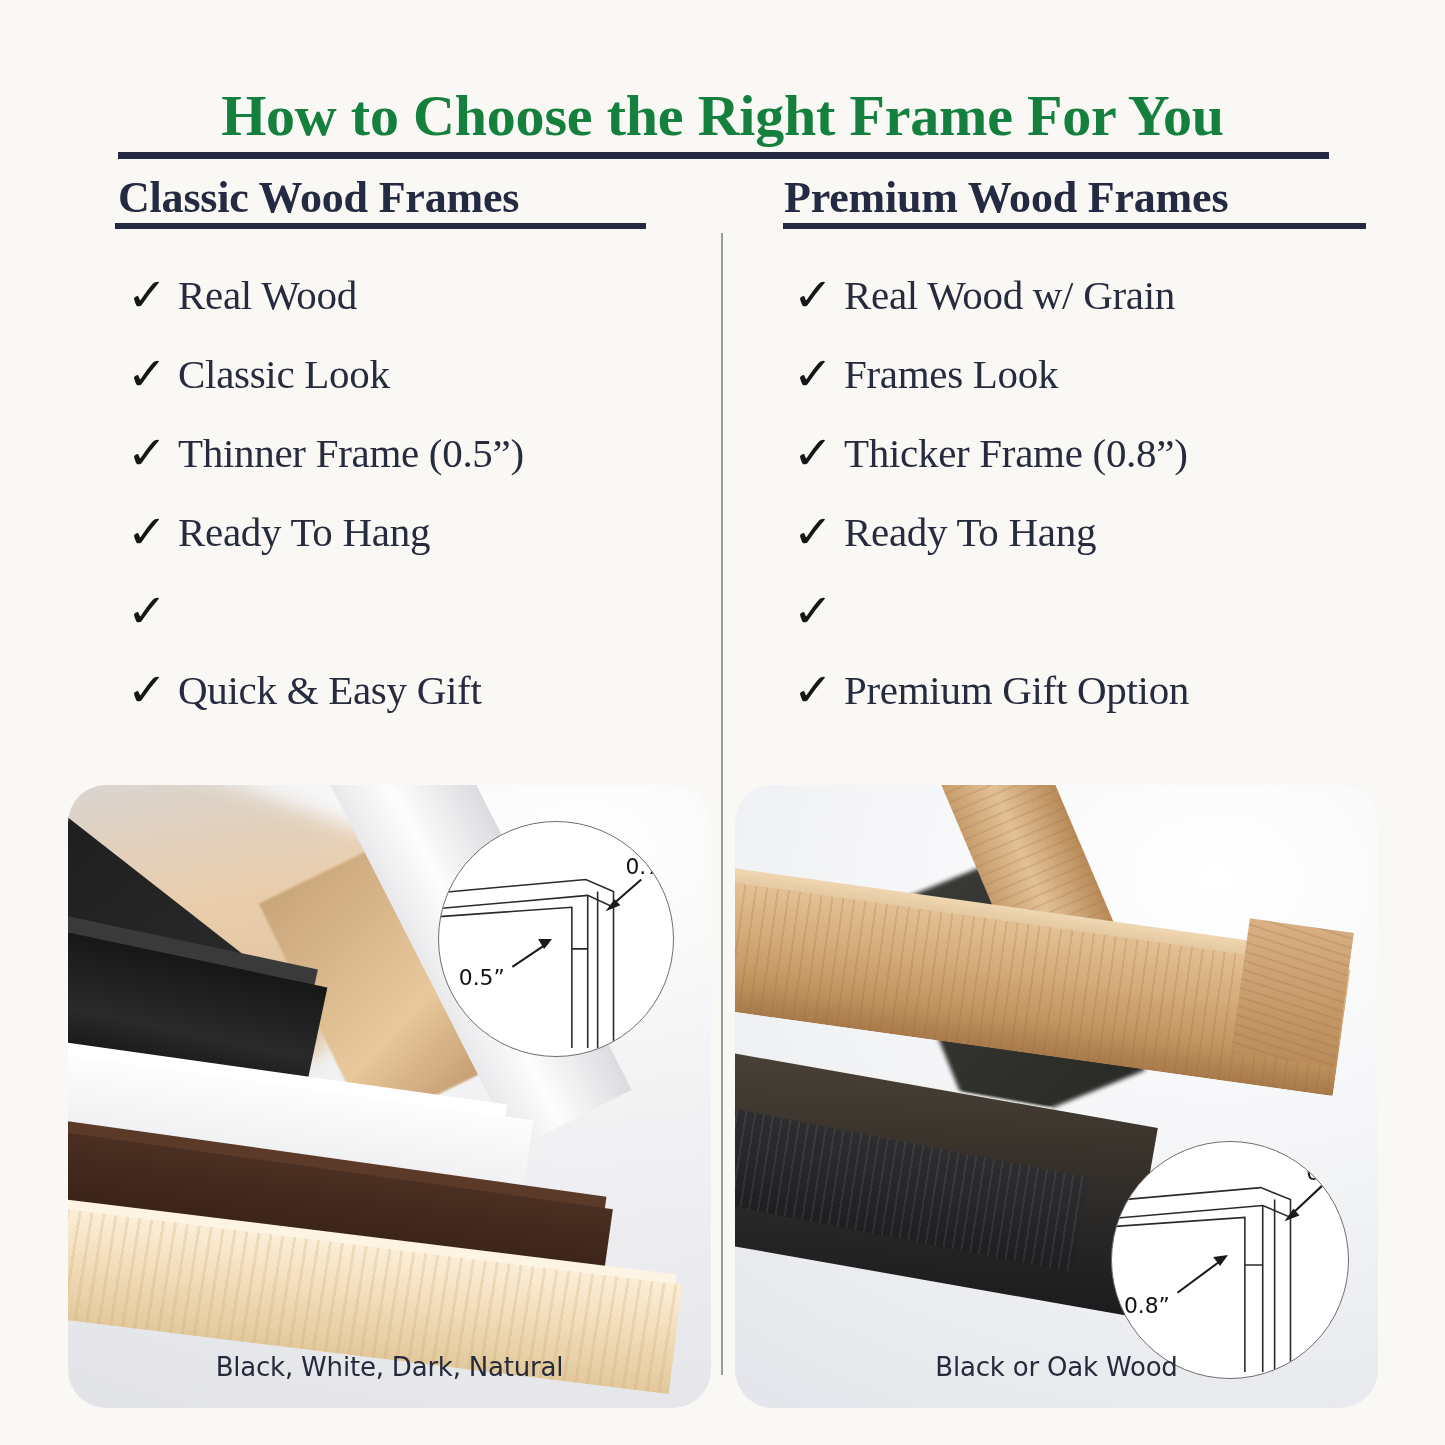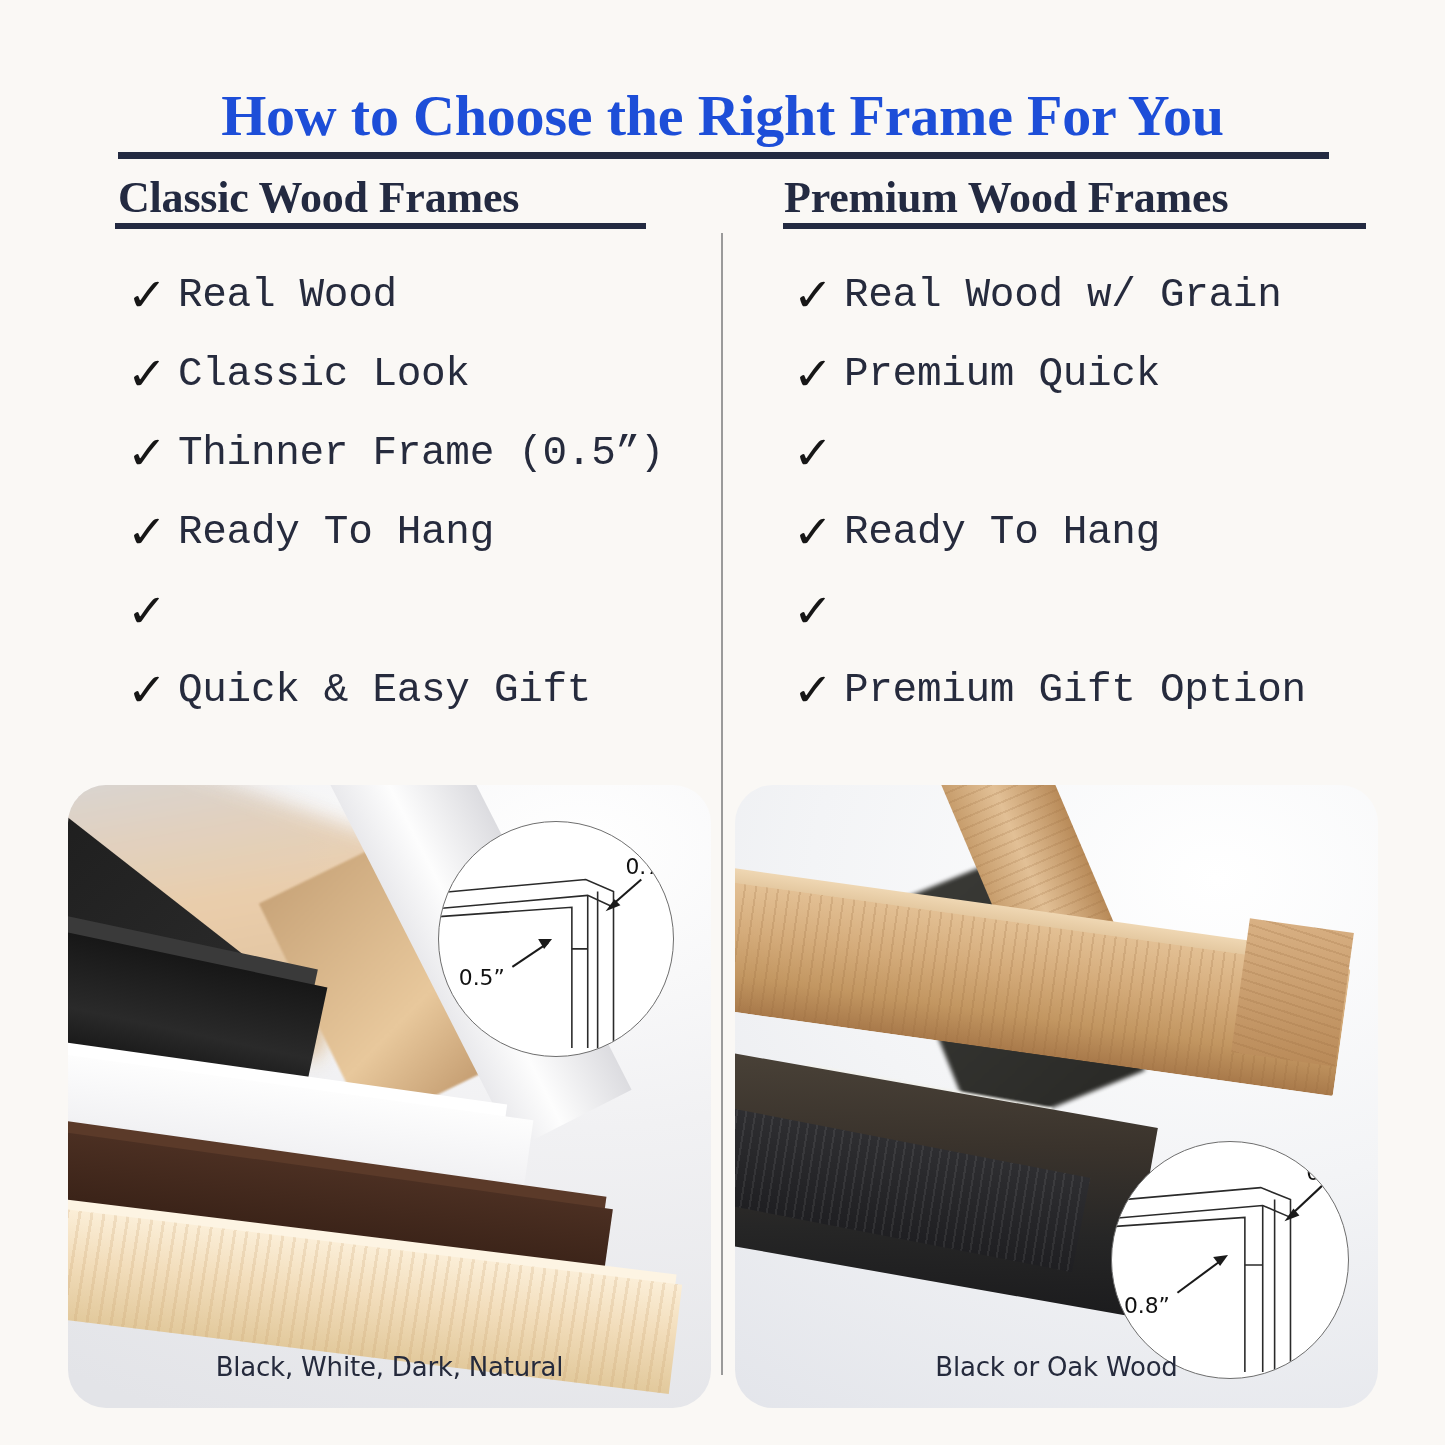--- a/index.html
+++ b/index.html
@@ -27,21 +27,21 @@
   .main-title {
     position: absolute;
     left: 0;
     top: 86px;
     width: 1445px;
     text-align: center;
     font-family: "Liberation Serif", "DejaVu Serif", serif;
     font-weight: bold;
     font-size: 58px;
     letter-spacing: -0.2px;
-    color: #1d4ed8;
+    color: #15803d;
     line-height: 1.05;
     white-space: nowrap;
   }
 
   .main-title-rule {
     position: absolute;
     left: 118px;
     top: 152px;
     width: 1211px;
     height: 7px;
@@ -101,21 +101,21 @@
     line-height: 1;
     color: #161616;
     font-family: "DejaVu Sans", sans-serif;
     font-weight: 500;
     transform: scaleX(1.05);
   }
 
   .feature-text {
     font-size: 41px;
     color: #262b3d;
-    font-family: Liberation Mono, monospace;
+    font-family: Liberation Serif, serif;
     font-weight: 400;
     white-space: nowrap;
     letter-spacing: -0.3px;
   }
 
   
   .photo-panel {
     position: absolute;
     top: 785px;
     width: 643px;
@@ -383,24 +383,25 @@
     </div>
   </div>
 
   <div class="feature-list right">
     <div class="feature-row">
       <span class="check-icon">✓</span>
       <span class="feature-text">Real Wood w/ Grain</span>
     </div>
     <div class="feature-row">
       <span class="check-icon">✓</span>
-      <span class="feature-text">Premium Quick</span>
-    </div>
-    <div class="feature-row">
-      <span class="check-icon">✓</span>
+      <span class="feature-text">Frames Look</span>
+    </div>
+    <div class="feature-row">
+      <span class="check-icon">✓</span>
+      <span class="feature-text">Thicker Frame (0.8”)</span>
     </div>
     <div class="feature-row">
       <span class="check-icon">✓</span>
       <span class="feature-text">Ready To Hang</span>
     </div>
     <div class="feature-row">
       <span class="check-icon">✓</span>
     </div>
     <div class="feature-row">
       <span class="check-icon">✓</span>

